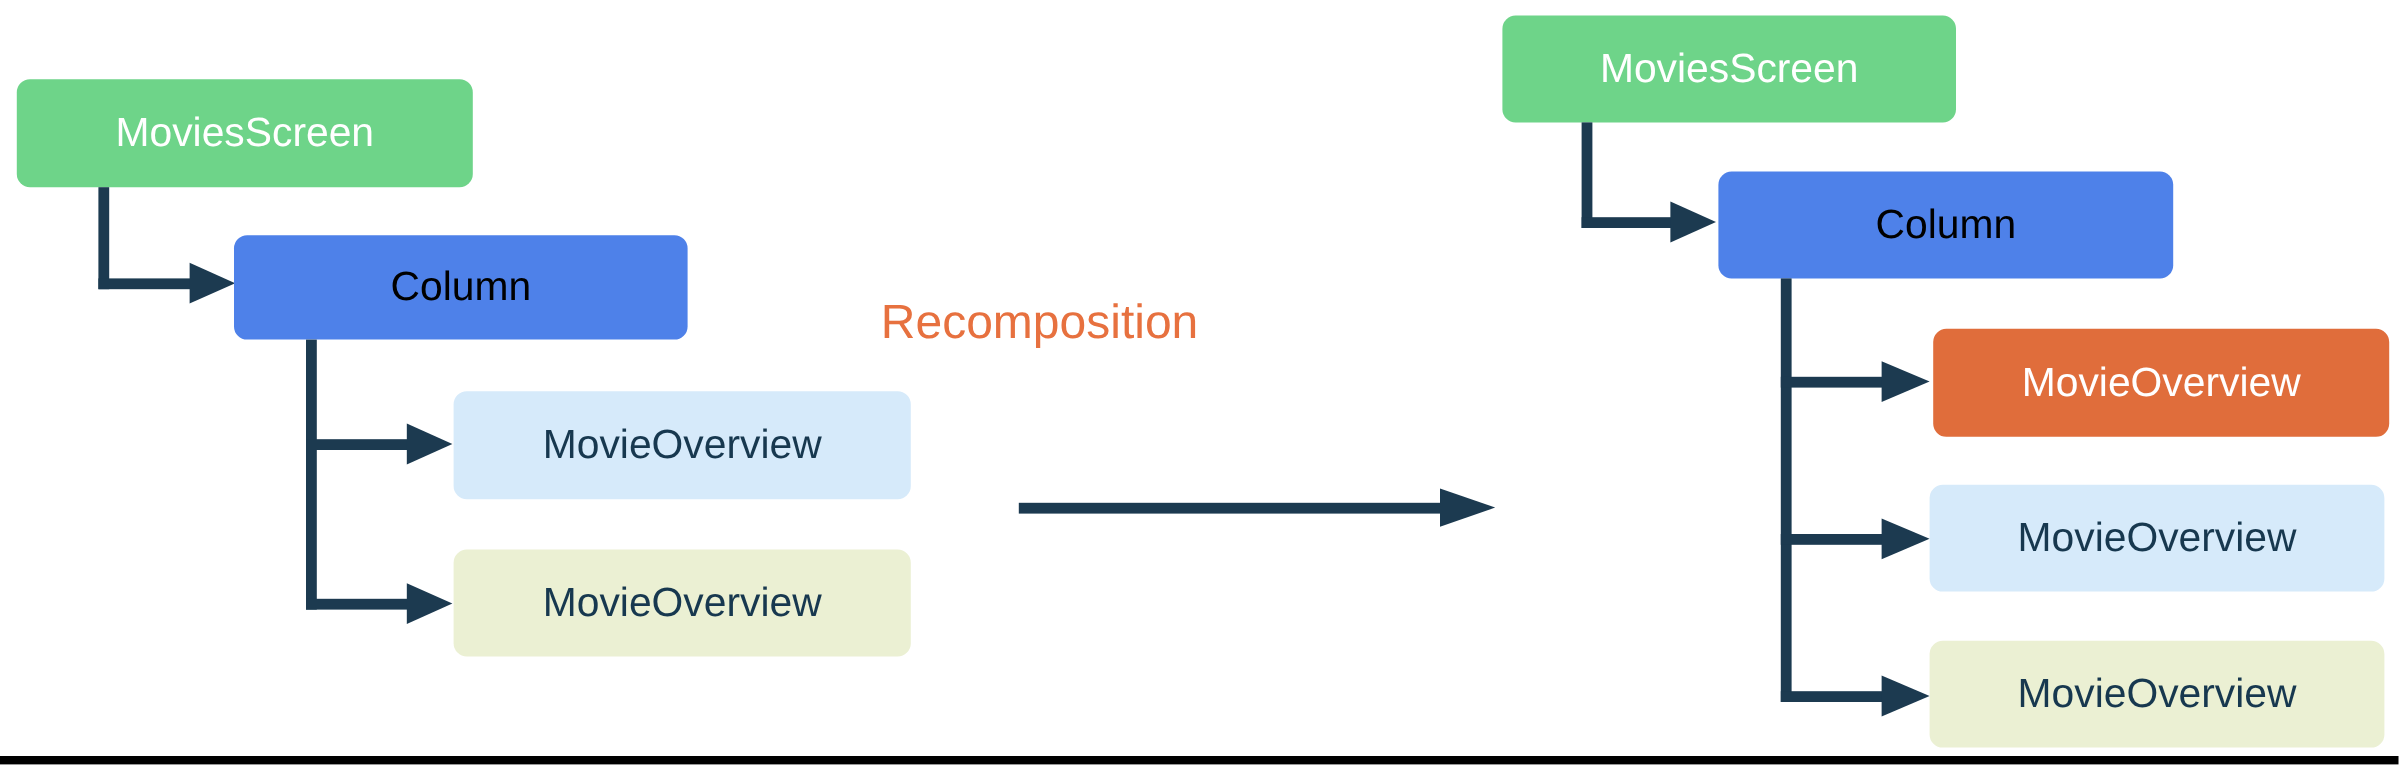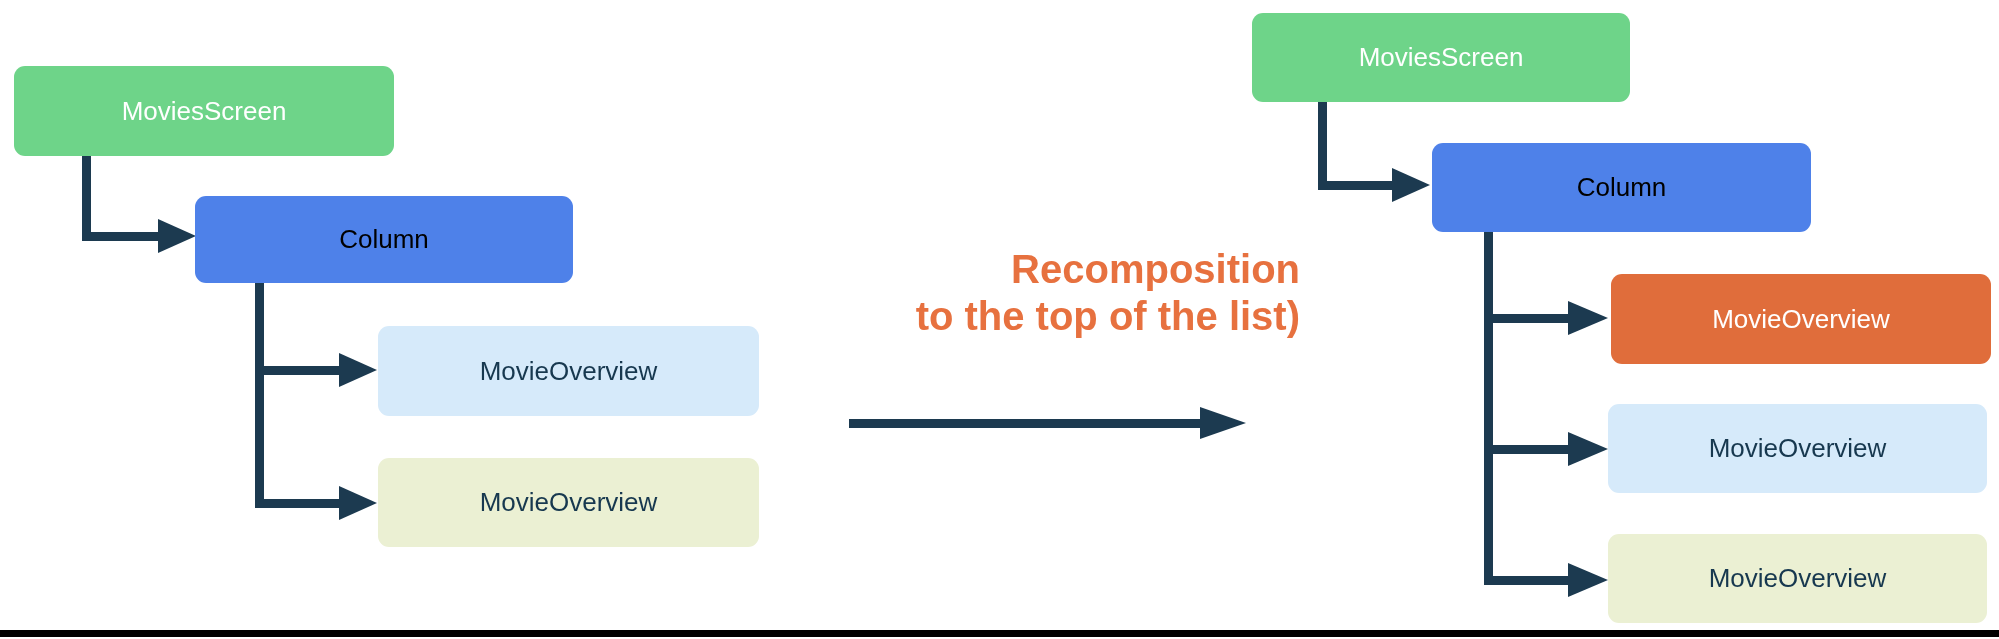--- a/index.html
+++ b/index.html
@@ -11,21 +11,21 @@
     overflow: hidden;
     font-family: "Liberation Sans", sans-serif;
   }
   .layer { position: absolute; inset: 0; }
   .node {
     position: absolute;
     border-radius: 11px;
     display: flex;
     align-items: center;
     justify-content: center;
-    font-size: 26px;
+    font-size: 34px;
     font-weight: 400;
     white-space: nowrap;
   }
   .node.green        { background: var(--green, #6ED489);        color: #ffffff; }
   .node.blue         { background: var(--blue, #4E81E9);         color: #000000; }
   .node.orange       { background: var(--orange, #E06D3B);       color: #ffffff; }
   .node.light-blue   { background: var(--light-blue, #D6EAFA);   color: var(--dark-text, #17384F); }
   .node.light-yellow { background: var(--light-yellow, #EBF0D3); color: var(--dark-text, #17384F); }
   .cline { position: absolute; background: var(--dark, #1C3A50); }
   .ah {
@@ -34,25 +34,25 @@
     border-bottom: 17px solid transparent;
     border-left: 40px solid var(--dark, #1C3A50);
   }
   .ah.big {
     border-top-width: 16px;
     border-bottom-width: 16px;
     border-left-width: 46px;
   }
   .caption {
     position: absolute;
-    left: 780px; top: 246px; width: 520px;
-    text-align: right;
+    left: 734px; top: 246px; width: 520px;
+    text-align: left;
     font-size: 40px;
     line-height: 47px;
-    font-weight: 700;
+    font-weight: 400;
     color: var(--orange-text, #E7713F);
   }
   .bottom-rule {
     position: absolute;
     left: 0; top: 630px; width: 1999px; height: 7px;
     background: var(--bottom-rule, #000000);
   }
 </style>
 </head>
 <body>
@@ -74,21 +74,20 @@
     <div class="cline" style="left:255px; top:499px; width:86px; height:9px;"></div>
     <div class="ah" style="left:339px; top:486px; border-left-width:38px;"></div>
 
     <div class="node light-blue" style="left:378px; top:326px; width:381px; height:90px;">MovieOverview</div>
     <div class="node light-yellow" style="left:378px; top:458px; width:381px; height:89px;">MovieOverview</div>
   </div>
 
   <div class="layer">
     <div class="caption">
       <div>Recomposition</div>
-      <div>to the top of the list)</div>
     </div>
     <div class="cline" style="left:849px; top:419px; width:356px; height:9px;"></div>
     <div class="ah big" style="left:1200px; top:407px;"></div>
   </div>
 
   <div class="layer">
     <div class="node green" style="left:1252px; top:13px; width:378px; height:89px;">MoviesScreen</div>
 
     <div class="cline" style="left:1318px; top:102px; width:9px; height:88px;"></div>
     <div class="cline" style="left:1318px; top:181px; width:76px; height:9px;"></div>

